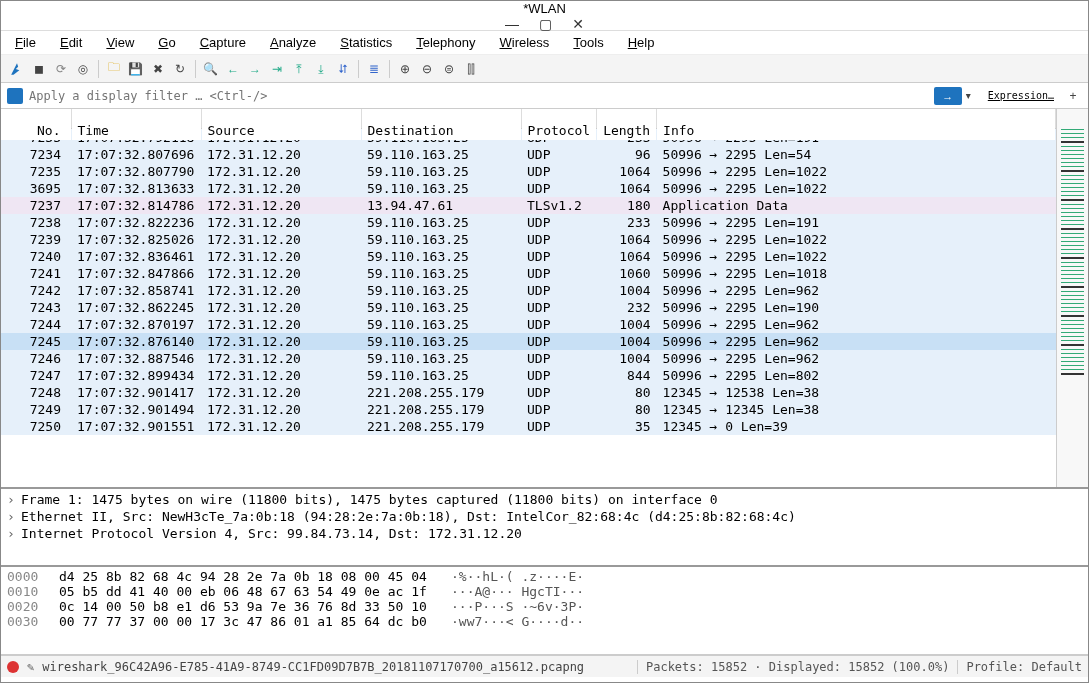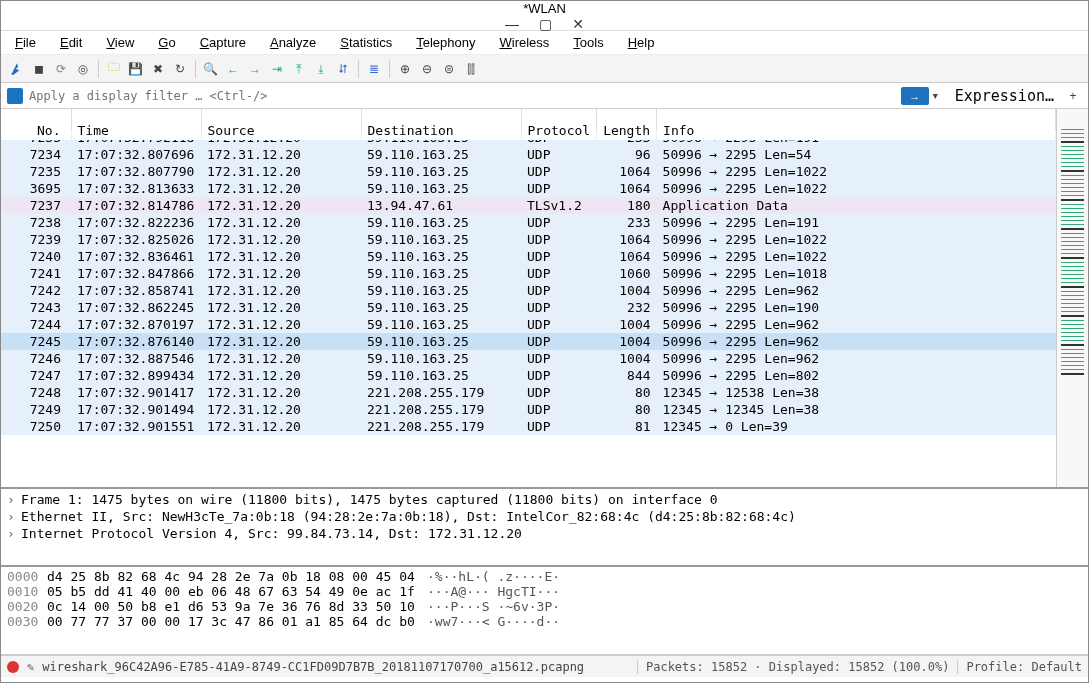--- a/index.html
+++ b/index.html
@@ -12,21 +12,21 @@
 .menubar span { padding:2px 6px; cursor:default; }
 .menubar span u { text-decoration:underline; }
 .toolbar { height:28px; display:flex; align-items:center; gap:2px; padding:2px 6px; border-bottom:1px solid #ccc; background:#f4f4f4; }
 .toolbar .btn { width:20px; height:20px; display:flex; align-items:center; justify-content:center; border:1px solid transparent; border-radius:2px; font-size:12px; color:#444;}
 .toolbar .sep { width:1px; height:18px; background:#ccc; margin:0 3px; }
 .filterbar { height:26px; display:flex; align-items:center; gap:4px; padding:2px 6px; border-bottom:1px solid #ccc; }
 .filterbar .bookmark { width:16px; height:16px; background:#1e73be; border-radius:2px; }
 .filterbar input { flex:1; border:none; outline:none; font-family:Consolas,monospace; font-size:12px; padding:2px; color:#888; }
 .filterbar .arrowbox { width:28px; height:18px; background:#1e73be; color:#fff; display:flex; align-items:center; justify-content:center; border-radius:2px; font-size:11px;}
 .filterbar .drop { width:12px; font-size:10px; color:#444;}
-.filterbar .expr { font-family:Consolas,monospace; font-size:15px; padding:0 6px; }
+.filterbar .expr { font-family:Consolas,monospace; font-size:10px; padding:0 6px;text-decoration:underline; }
 .filterbar .plus { width:18px; text-align:center; color:#444; }
 .packets { flex:0 0 380px; overflow:hidden; border-bottom:2px solid #999; display:flex; }
 .packetmain { flex:1; overflow:auto; }
 .packetmini { width:32px; background:#f8f8f8; border-left:1px solid #ccc; position:relative; display:flex; flex-direction:column; gap:3px; padding-top:20px;}
 .packetmini div { height:1px; background:#3a7; margin:0 4px; }
 .packetmini div.b { background:#333; height:2px; }
 table { width:100%; border-collapse:collapse; font-family:Consolas,monospace; font-size:13px; }
 thead th { text-align:left; font-weight:normal; padding:2px 6px; border-bottom:1px solid #ccc; background:#fff; position:sticky; top:12px; border-right:1px solid #ddd;}
 tbody td { padding:1px 6px; white-space:nowrap; }
 tbody tr { background:#e6f0fa; }
@@ -35,21 +35,21 @@
 .col-no { width:70px; text-align:right; padding-right:10px;}
 .col-time { width:130px; }
 .col-src { width:160px; }
 .col-dst { width:160px; }
 .col-proto { width:60px; }
 .col-len { width:55px; text-align:right; padding-right:6px;}
 .details { flex:0 0 78px; overflow:auto; font-family:Consolas,monospace; font-size:13px; border-bottom:2px solid #999; padding:2px; background:#fff;}
 .details .line { padding:1px 4px; }
 .details .chevron { color:#666; margin-right:4px; display:inline-block; width:10px;}
 .hex { flex:0 0 88px; overflow:auto; font-family:Consolas,monospace; font-size:13px; padding:2px 6px; background:#fff; border-bottom:1px solid #ccc;}
-.hex .row { display:flex; }
+.hex .row { display:flex; gap:12px; }
 .hex .off { color:#888; width:40px; }
 .hex .bytes { width:380px; letter-spacing:0px; }
 .hex .ascii { color:#555; }
 .statusbar { height:22px; display:flex; align-items:center; padding:0 6px; gap:8px; background:#f4f4f4; font-family:Consolas,monospace; font-size:12px; color:#555; border-top:1px solid #ccc;}
 .statusbar .dot { width:12px; height:12px; border-radius:50%; background:#d33; }
 .statusbar .file { flex:0 0 auto; color:#444; }
 .statusbar .spacer { flex:1; }
 .statusbar .stats, .statusbar .profile { border-left:1px solid #ccc; padding-left:8px; }
 </style>
 </head>
@@ -288,21 +288,21 @@
             <td class="col-proto">UDP</td>
             <td class="col-len">80</td>
             <td class="">12345 → 12345 Len=38</td>
           </tr>
           <tr>
             <td class="col-no">7250</td>
             <td class="col-time">17:07:32.901551</td>
             <td class="col-src">172.31.12.20</td>
             <td class="col-dst">221.208.255.179</td>
             <td class="col-proto">UDP</td>
-            <td class="col-len">81</td>
+            <td class="col-len">35</td>
             <td class="">12345 → 0 Len=39</td>
           </tr>
         </tbody>
     </table>
   </div>
   <div class="packetmini" id="minimap">
       <div></div>
       <div></div>
       <div></div>
       <div class="b"></div>

